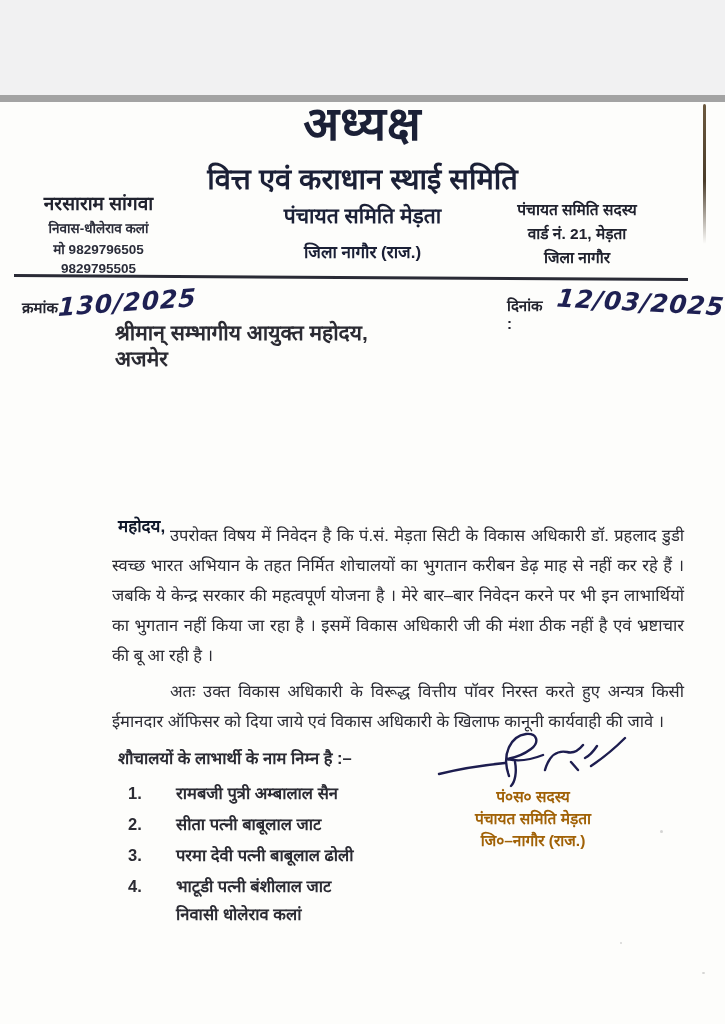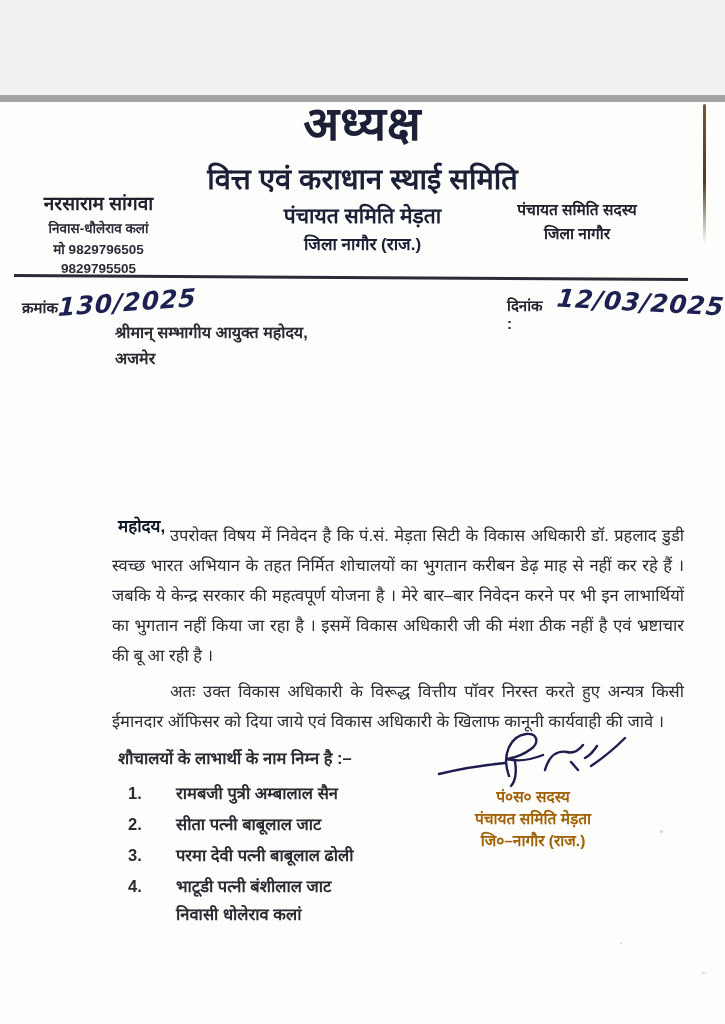--- a/index.html
+++ b/index.html
@@ -23,21 +23,21 @@
     left: 703px; top: 2px;
     width: 3px; height: 140px;
     background: linear-gradient(to bottom, #6d5a3f 0%, #4a3c2a 55%, rgba(120,100,70,0) 100%);
     border-radius: 2px;
   }
   
   .letterhead { position: absolute; left: 0; top: -12px; width: 725px; text-align: center; color: #1b2036; }
   .lh-title   { font-size: 47px; font-weight: 700; letter-spacing: 1px; }
   .lh-sub     { font-size: 29px; font-weight: 700; margin-top: 4px; }
   .lh-org1    { font-size: 21px; font-weight: 700; margin-top: 4px; }
-  .lh-org2    { font-size: 17px; font-weight: 700; margin-top: 3px; }
+  .lh-org2    { font-size: 17px; font-weight: 700; margin-top: 11px; }
   .contact-left {
     position: absolute; left: 16px; top: 88px; width: 165px;
     text-align: center; color: #20222e;
   }
   .contact-left .cl-name  { font-size: 19px; font-weight: 700; }
   .contact-left .cl-line  { font-size: 13.5px; font-weight: 600; margin-top: 3px; color: #2b2d3a; }
   .contact-right {
     position: absolute; left: 487px; top: 96px; width: 180px;
     text-align: center; color: #20222e;
   }
@@ -53,21 +53,21 @@
   .handwriting {
     font-size: 25px; font-weight: 600; font-style: italic;
     color: #1e2052; letter-spacing: 1px;
     font-family: "DejaVu Sans", sans-serif;
   }
   .ref-group  { position: absolute; left: 0; top: 2px; display: flex; align-items: flex-end; }
   .ref-value  { transform: rotate(-4deg) skewX(-6deg); display: inline-block; }
   .date-group { position: absolute; left: 485px; top: 2px; display: flex; align-items: baseline; gap: 14px; }
   .date-value { transform: rotate(3deg) skewX(-4deg); display: inline-block; }
   
-  .recipient { position: absolute; left: 115px; top: 218px; font-size: 16px; font-weight: 600; line-height: 26px; color: #2b2b33; }
+  .recipient { position: absolute; left: 115px; top: 218px; font-size: 21px; font-weight: 600; line-height: 26px; color: #2b2b33; }
   .subject   { position: absolute; left: 113px; top: 290px; width: 572px; display: flex; font-size: 17px; font-weight: 700; line-height: 31px; color: #26262e; }
   .subject-label { flex: 0 0 78px; }
   .subject-text  { flex: 1; text-align: justify; }
   .salutation { position: absolute; left: 118px; top: 412px; font-size: 17px; font-weight: 600; color: #0f172a; }
   .para { position: absolute; left: 112px; width: 572px; font-size: 16.5px; font-weight: 500; line-height: 30px; text-align: justify; color: #2b2b33; }
   .para-1 { top: 418px; text-indent: 58px; }
   .para-2 { top: 574px; text-indent: 58px; }
   .list-intro { position: absolute; left: 118px; top: 644px; font-size: 16.5px; font-weight: 600; color: #2b2b33; }
   .beneficiary-list { position: absolute; left: 128px; top: 676px; width: 330px; }
   .beneficiary-row { display: flex; font-size: 16.5px; font-weight: 600; line-height: 31px; color: #2b2b33; }
@@ -97,20 +97,21 @@
 
   <div class="contact-left">
     <div class="cl-name">नरसाराम सांगवा</div>
     <div class="cl-line">निवास-धौलेराव कलां</div>
     <div class="cl-line">मो 9829796505</div>
     <div class="cl-line">9829795505</div>
   </div>
 
   <div class="contact-right">
     <div class="cr-line">पंचायत समिति सदस्य</div>
+    <div class="cr-line">वार्ड नं. 21, मेड़ता</div>
     <div class="cr-line">जिला नागौर</div>
   </div>
 
   <div class="divider"></div>
 
   <div class="ref-row">
     <div class="ref-group">
       <span class="ref-label">क्रमांक</span>
       <span class="handwriting ref-value">130/2025</span>
     </div>

